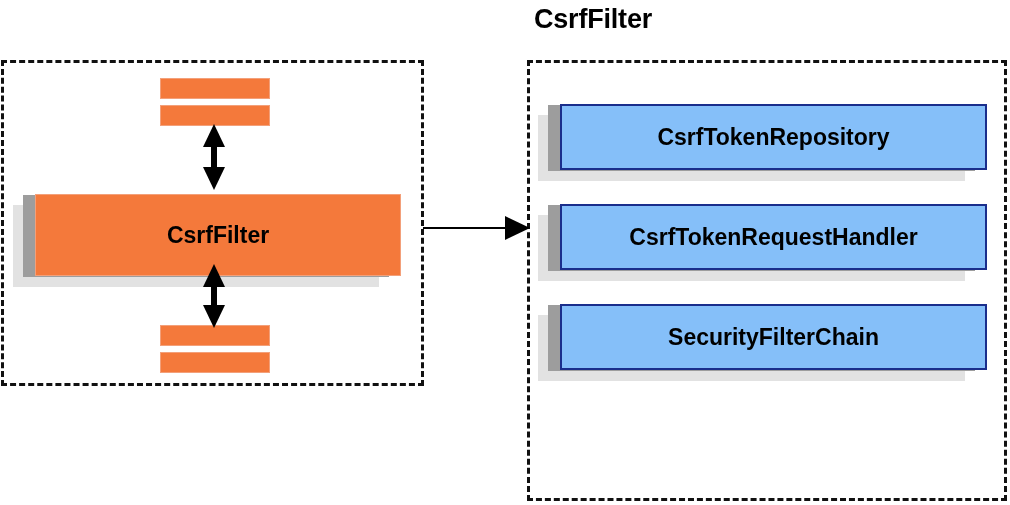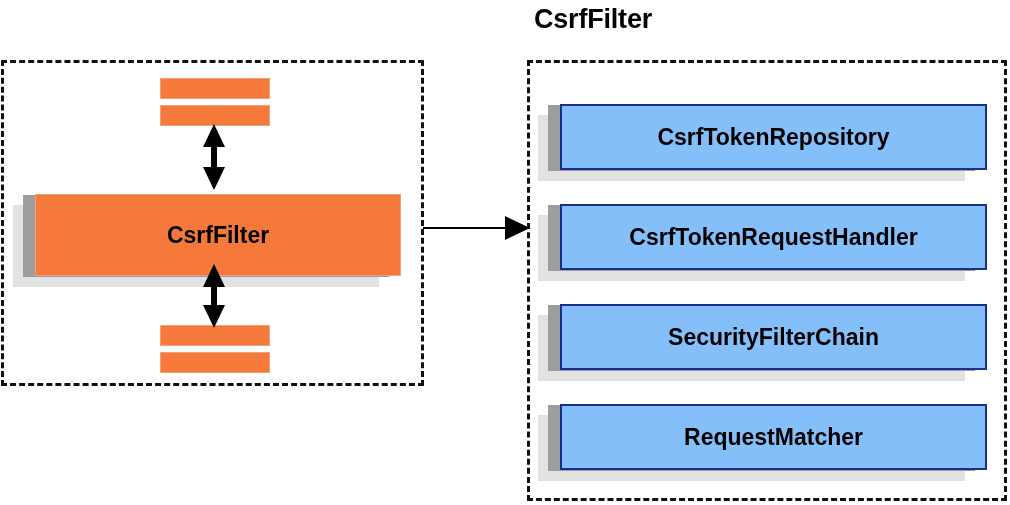--- a/index.html
+++ b/index.html
@@ -156,25 +156,20 @@
     <div class="shadow-near"></div>
     <div class="face">CsrfTokenRequestHandler</div>
   </div>
 
   <div class="stack blue" id="box-denied">
     <div class="shadow-far"></div>
     <div class="shadow-near"></div>
     <div class="face">SecurityFilterChain</div>
   </div>
 
-  <div class="stack blue" id="box-matcher">
-    <div class="shadow-far"></div>
-    <div class="shadow-near"></div>
-    <div class="face">RequestMatcher</div>
-  </div>
 
   <svg id="arrows" viewBox="0 0 1010 505" width="1010" height="505">
 
     <g>
       <line x1="214" y1="132" x2="214" y2="182" stroke="#000000" stroke-width="6"></line>
       <polygon points="214,124 203,147 225,147" fill="#000000"></polygon>
       <polygon points="214,190 203,167 225,167" fill="#000000"></polygon>
     </g>
 
     <g>

